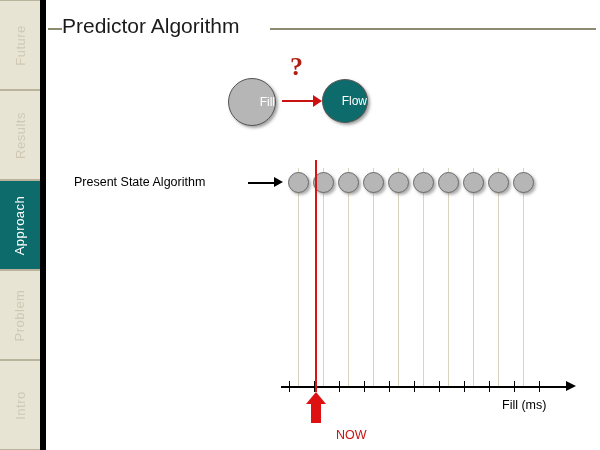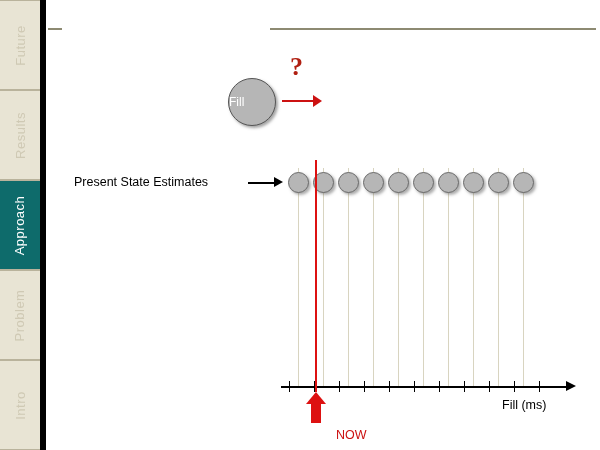--- a/index.html
+++ b/index.html
@@ -94,21 +94,21 @@
     white-space: nowrap;
   }
 
   
   .node {
     position: absolute;
     border-radius: 50%;
     border: 1px solid #555555;
     display: flex;
     align-items: center;
-    justify-content: flex-start;
+    justify-content: flex-end;
     font-size: 12px;
     font-family: "Liberation Sans", sans-serif;
     box-sizing: border-box;
   }
   #node-fill {
     left: 228px;
     top: 78px;
     width: 48px;
     height: 48px;
     background: #b6b6b6;
@@ -295,29 +295,33 @@
       <span>Problem</span>
     </div>
     <div class="side-tab" id="tab-intro" style="top:360px;height:90px;">
       <span>Intro</span>
     </div>
     <div id="sidebar-black-strip"></div>
   </div>
 
   <div id="title-rule-left"></div>
   <div id="title-rule-right"></div>
+  <div id="slide-title">Predictor Algorithm</div>
 
   <div class="node" id="node-fill">
     <span>Fill</span>
+  </div>
+  <div class="node" id="node-flow">
+    <span>Flow</span>
   </div>
   <div id="question-mark">?</div>
   <div id="fill-flow-arrow-line"></div>
   <div id="fill-flow-arrow-head"></div>
 
-  <div id="present-state-label">Present State Estimates</div>
+  <div id="present-state-label">Present State Algorithm</div>
   <div id="present-state-arrow-line"></div>
   <div id="present-state-arrow-head"></div>
 
   <div class="grid-line" style="left:298px;"></div>
   <div class="grid-line" style="left:323px;"></div>
   <div class="grid-line" style="left:348px;"></div>
   <div class="grid-line" style="left:373px;"></div>
   <div class="grid-line" style="left:398px;"></div>
   <div class="grid-line" style="left:423px;"></div>
   <div class="grid-line" style="left:448px;"></div>

